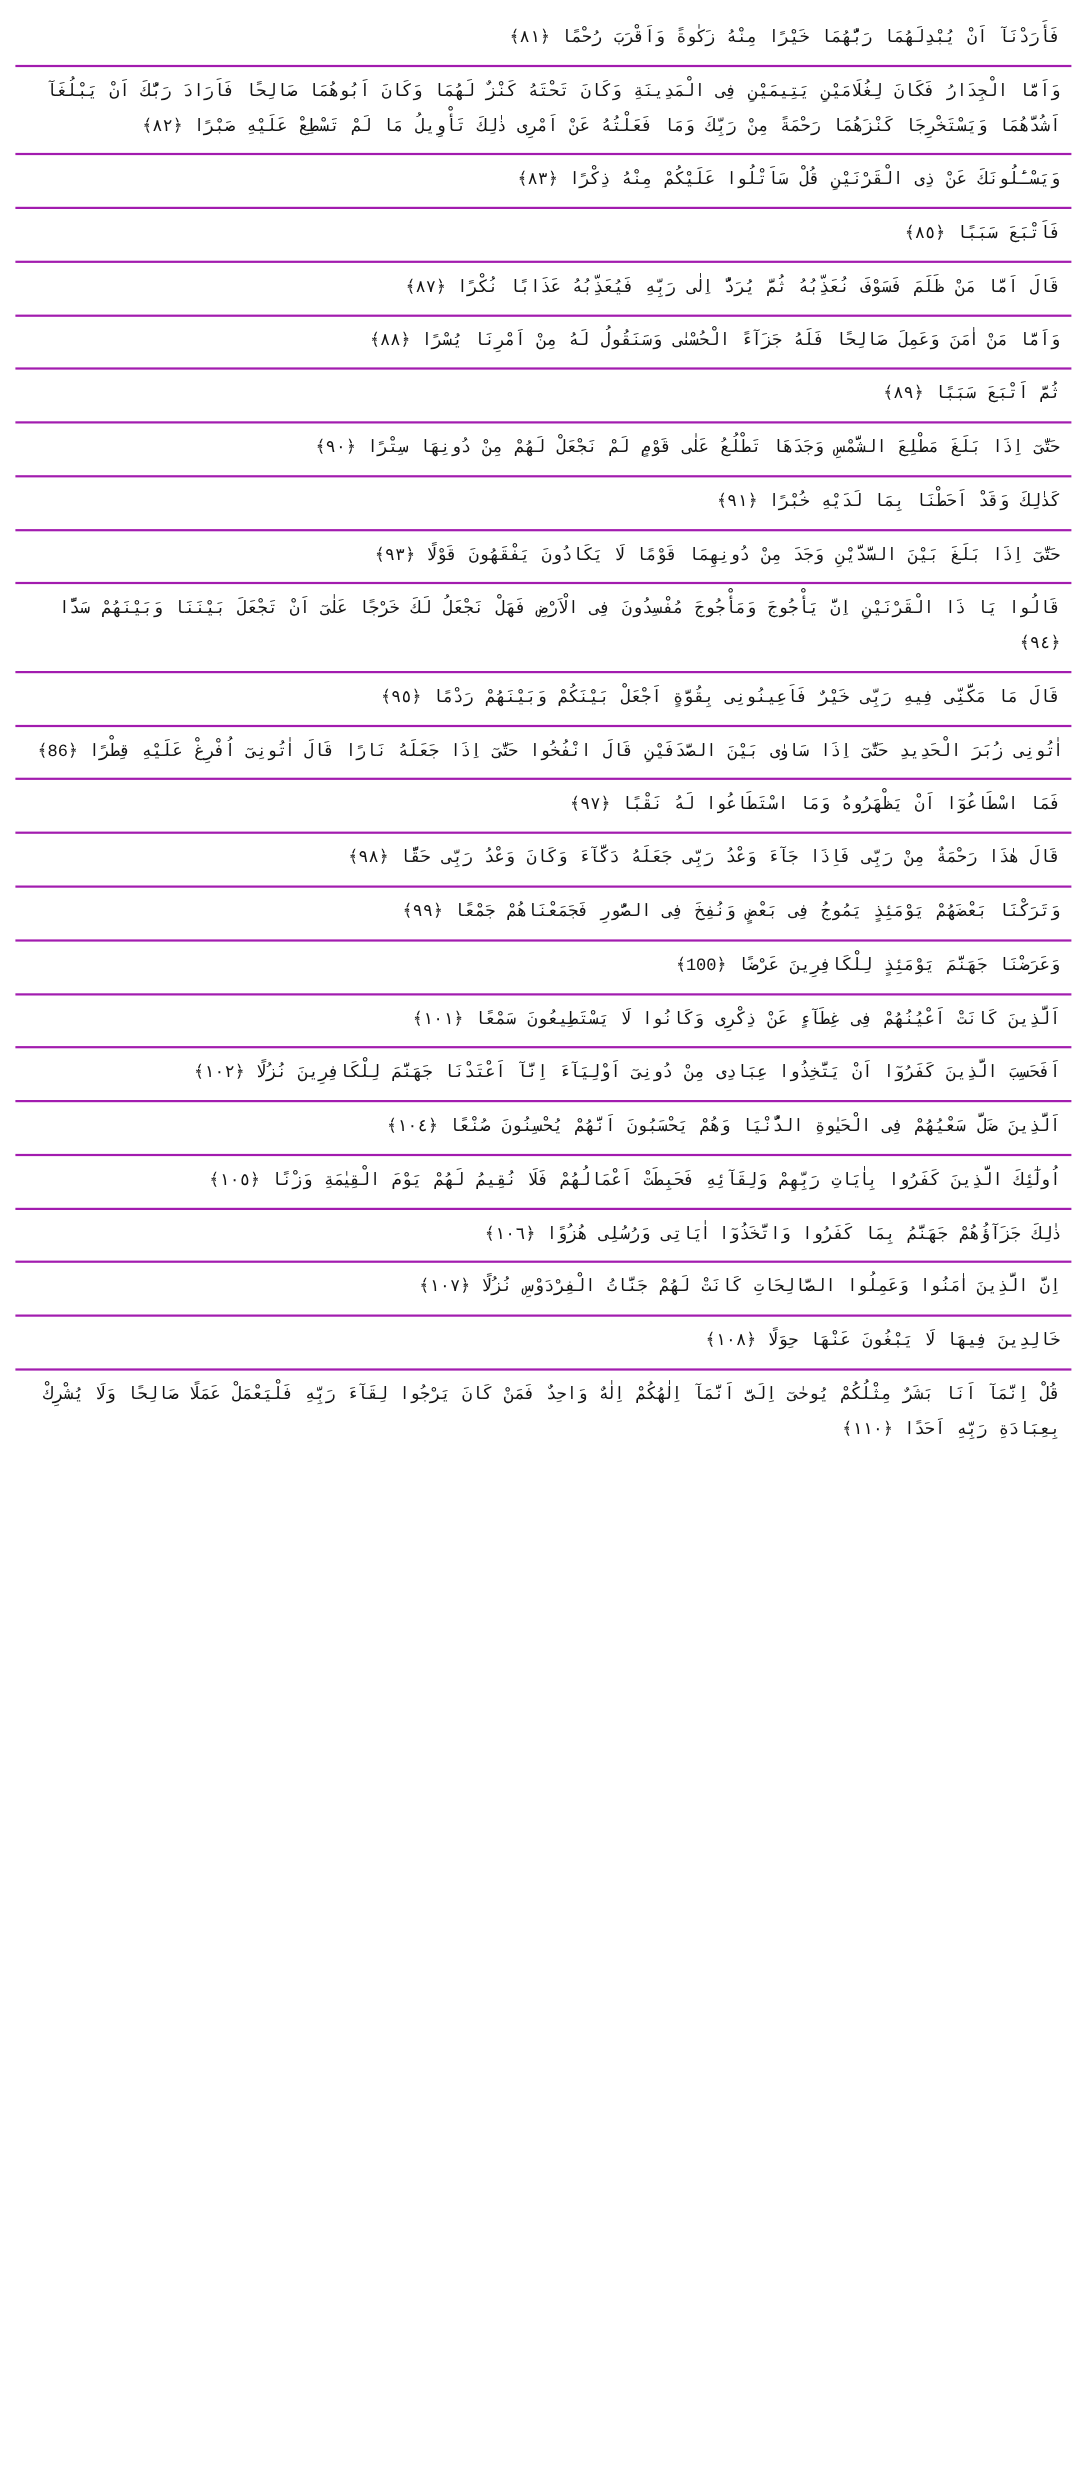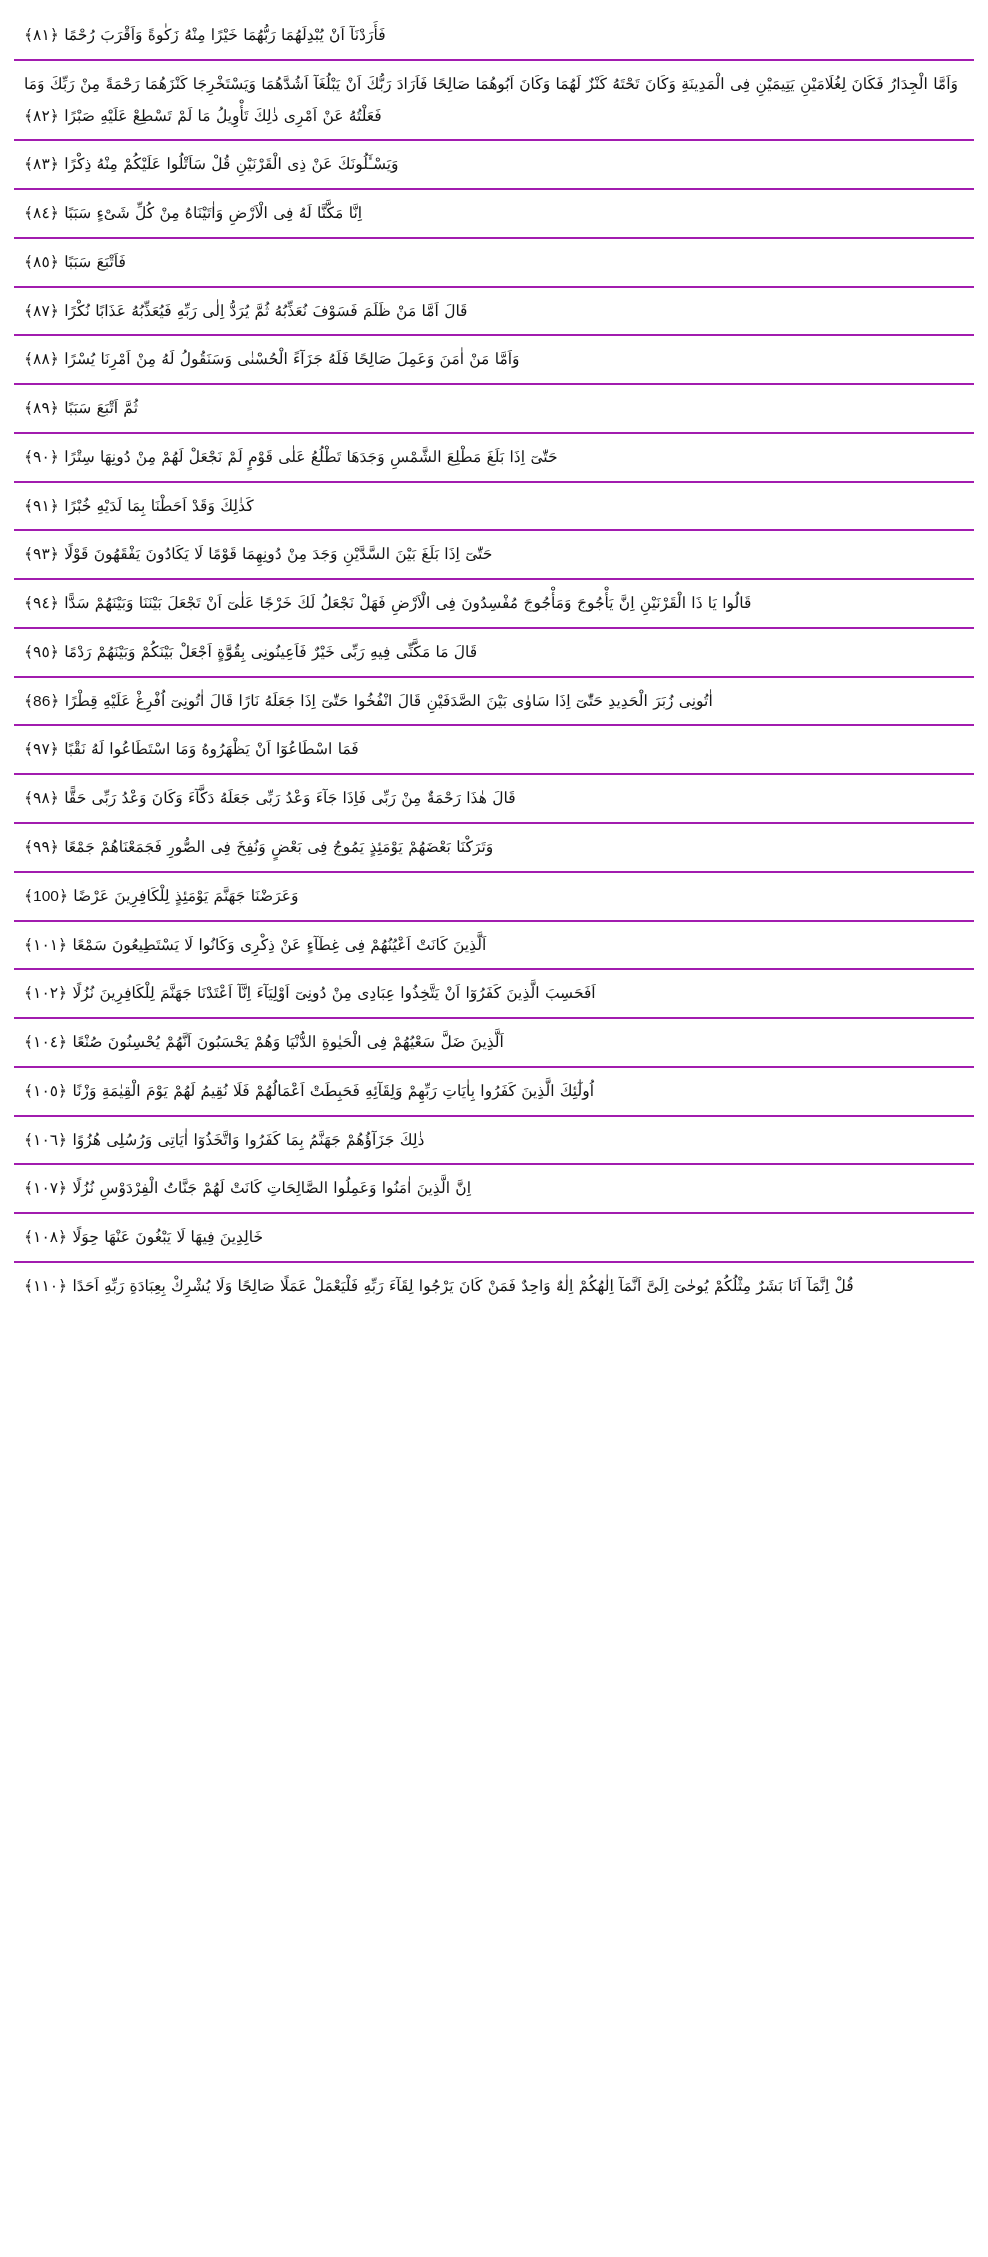--- a/index.html
+++ b/index.html
@@ -19,22 +19,22 @@
     box-sizing: border-box;
     padding: 12px 14px 20px 14px;
     background: #ffffff;
   }
   .ayah-list {
     display: block;
     width: 100%;
   }
   .ayah {
     direction: rtl;
-    text-align: left;
-    font-family: Liberation Sans, sans-serif;
+    text-align: right;
+    font-family: Liberation Mono, monospace;
     font-size: 15.5px;
     line-height: 2.05;
     color: #141414;
     padding: 7px 10px 8px 10px;
     letter-spacing: 0.2px;
     word-spacing: 1px;
     unicode-bidi: isolate;
   }
   .ayah.sep-top {
     border-top: 2px solid #a21caf;
@@ -44,21 +44,20 @@
   }
 </style>
 </head>
 <body>
 
 <div class="page">
   <div class="ayah-list" id="verse-list">
       <div class="ayah"><span class="txt">فَأَرَدْنَآ اَنْ يُبْدِلَهُمَا رَبُّهُمَا خَيْرًا مِنْهُ زَكٰوةً وَاَقْرَبَ رُحْمًا ﴿٨١﴾</span></div>
       <div class="ayah sep-top"><span class="txt">وَاَمَّا الْجِدَارُ فَكَانَ لِغُلَامَيْنِ يَتِيمَيْنِ فِى الْمَدِينَةِ وَكَانَ تَحْتَهُ كَنْزٌ لَهُمَا وَكَانَ اَبُوهُمَا صَالِحًا فَاَرَادَ رَبُّكَ اَنْ يَبْلُغَآ اَشُدَّهُمَا وَيَسْتَخْرِجَا كَنْزَهُمَا رَحْمَةً مِنْ رَبِّكَ وَمَا فَعَلْتُهُ عَنْ اَمْرِى ذٰلِكَ تَأْوِيلُ مَا لَمْ تَسْطِعْ عَلَيْهِ صَبْرًا ﴿٨٢﴾</span></div>
       <div class="ayah sep-top"><span class="txt">وَيَسْـَٔلُونَكَ عَنْ ذِى الْقَرْنَيْنِ قُلْ سَاَتْلُوا عَلَيْكُمْ مِنْهُ ذِكْرًا ﴿٨٣﴾</span></div>
-      <div class="ayah sep-top"><span class="txt">اِنَّا مَكَّنَّا لَهُ فِى الْاَرْضِ وَاٰتَيْنَاهُ مِنْ كُلِّ شَىْءٍ سَبَبًا ﴿٨٤﴾</span></div>
       <div class="ayah sep-top"><span class="txt">فَاَتْبَعَ سَبَبًا ﴿٨٥﴾</span></div>
       <div class="ayah sep-top"><span class="txt">قَالَ اَمَّا مَنْ ظَلَمَ فَسَوْفَ نُعَذِّبُهُ ثُمَّ يُرَدُّ اِلٰى رَبِّهِ فَيُعَذِّبُهُ عَذَابًا نُكْرًا ﴿٨٧﴾</span></div>
       <div class="ayah sep-top"><span class="txt">وَاَمَّا مَنْ اٰمَنَ وَعَمِلَ صَالِحًا فَلَهُ جَزَآءً الْحُسْنٰى وَسَنَقُولُ لَهُ مِنْ اَمْرِنَا يُسْرًا ﴿٨٨﴾</span></div>
       <div class="ayah sep-top"><span class="txt">ثُمَّ اَتْبَعَ سَبَبًا ﴿٨٩﴾</span></div>
       <div class="ayah sep-top"><span class="txt">حَتّٰىٓ اِذَا بَلَغَ مَطْلِعَ الشَّمْسِ وَجَدَهَا تَطْلُعُ عَلٰى قَوْمٍ لَمْ نَجْعَلْ لَهُمْ مِنْ دُونِهَا سِتْرًا ﴿٩٠﴾</span></div>
       <div class="ayah sep-top"><span class="txt">كَذٰلِكَ وَقَدْ اَحَطْنَا بِمَا لَدَيْهِ خُبْرًا ﴿٩١﴾</span></div>
       <div class="ayah sep-top"><span class="txt">حَتّٰىٓ اِذَا بَلَغَ بَيْنَ السَّدَّيْنِ وَجَدَ مِنْ دُونِهِمَا قَوْمًا لَا يَكَادُونَ يَفْقَهُونَ قَوْلًا ﴿٩٣﴾</span></div>
       <div class="ayah sep-top"><span class="txt">قَالُوا يَا ذَا الْقَرْنَيْنِ اِنَّ يَأْجُوجَ وَمَأْجُوجَ مُفْسِدُونَ فِى الْاَرْضِ فَهَلْ نَجْعَلُ لَكَ خَرْجًا عَلٰىٓ اَنْ تَجْعَلَ بَيْنَنَا وَبَيْنَهُمْ سَدًّا ﴿٩٤﴾</span></div>
       <div class="ayah sep-top"><span class="txt">قَالَ مَا مَكَّنِّى فِيهِ رَبِّى خَيْرٌ فَاَعِينُونِى بِقُوَّةٍ اَجْعَلْ بَيْنَكُمْ وَبَيْنَهُمْ رَدْمًا ﴿٩٥﴾</span></div>
       <div class="ayah sep-top"><span class="txt">اٰتُونِى زُبَرَ الْحَدِيدِ حَتّٰىٓ اِذَا سَاوٰى بَيْنَ الصَّدَفَيْنِ قَالَ انْفُخُوا حَتّٰىٓ اِذَا جَعَلَهُ نَارًا قَالَ اٰتُونِىٓ اُفْرِغْ عَلَيْهِ قِطْرًا ﴿86﴾</span></div>

